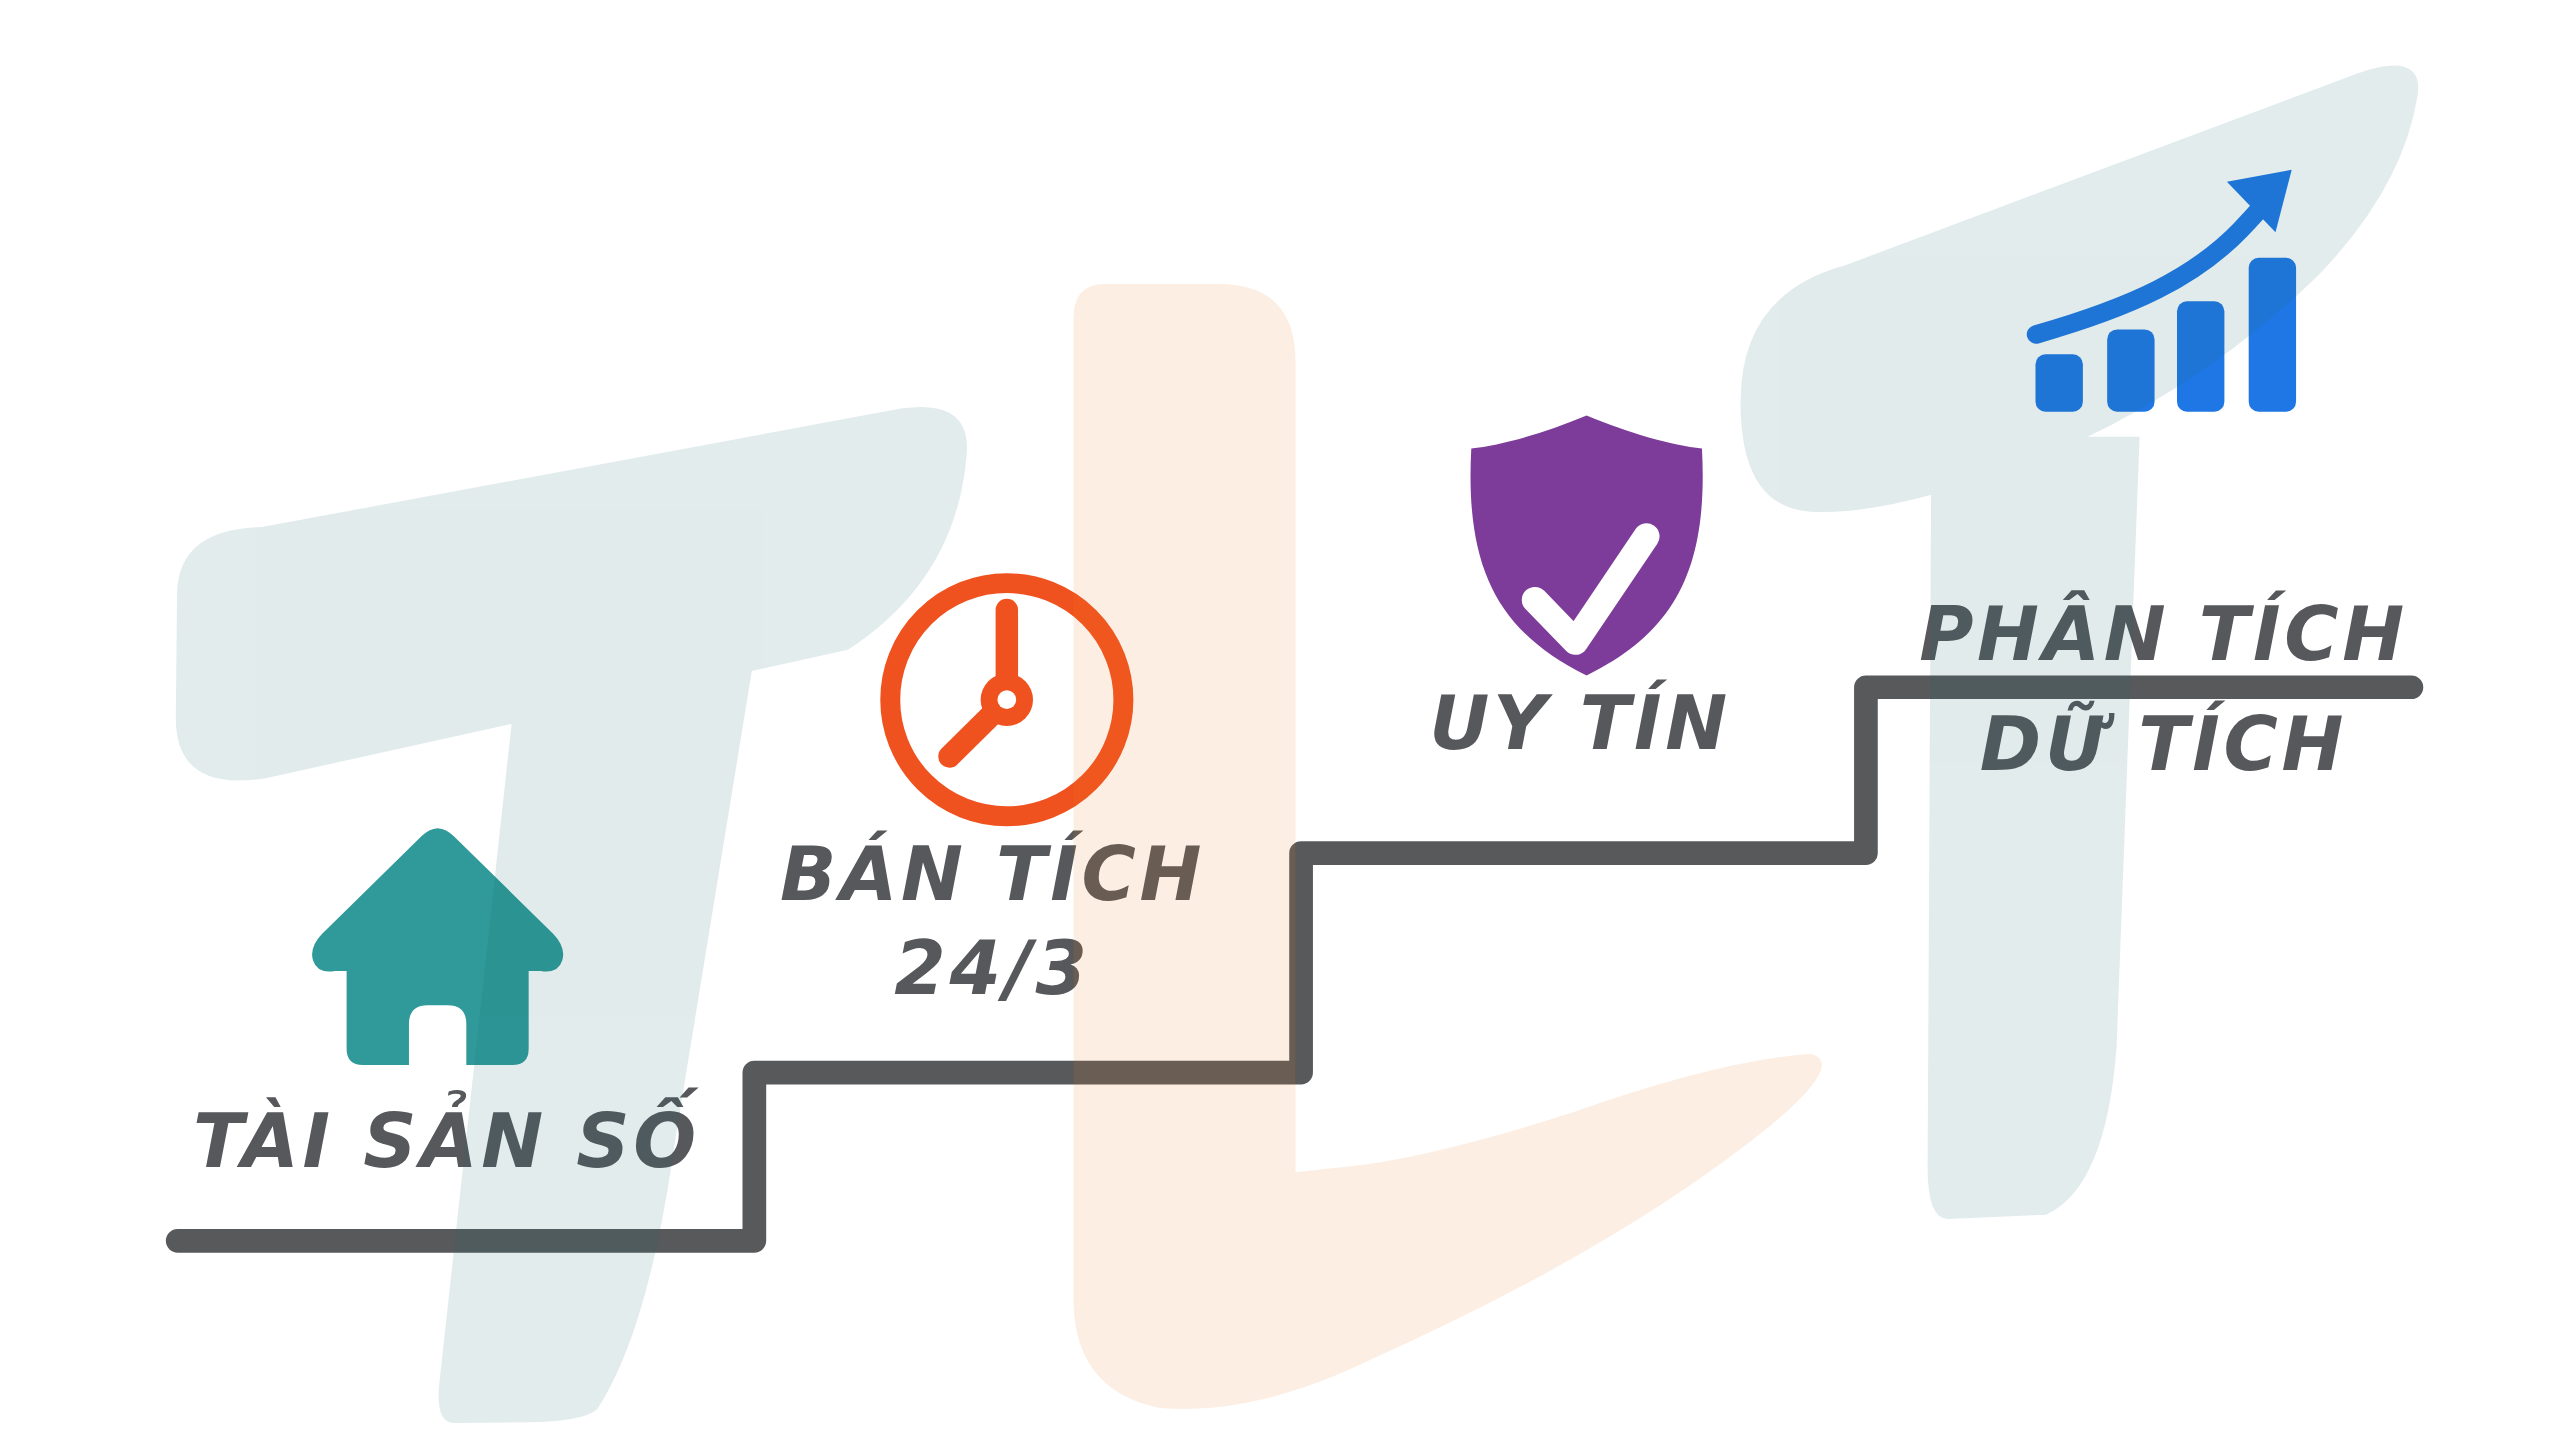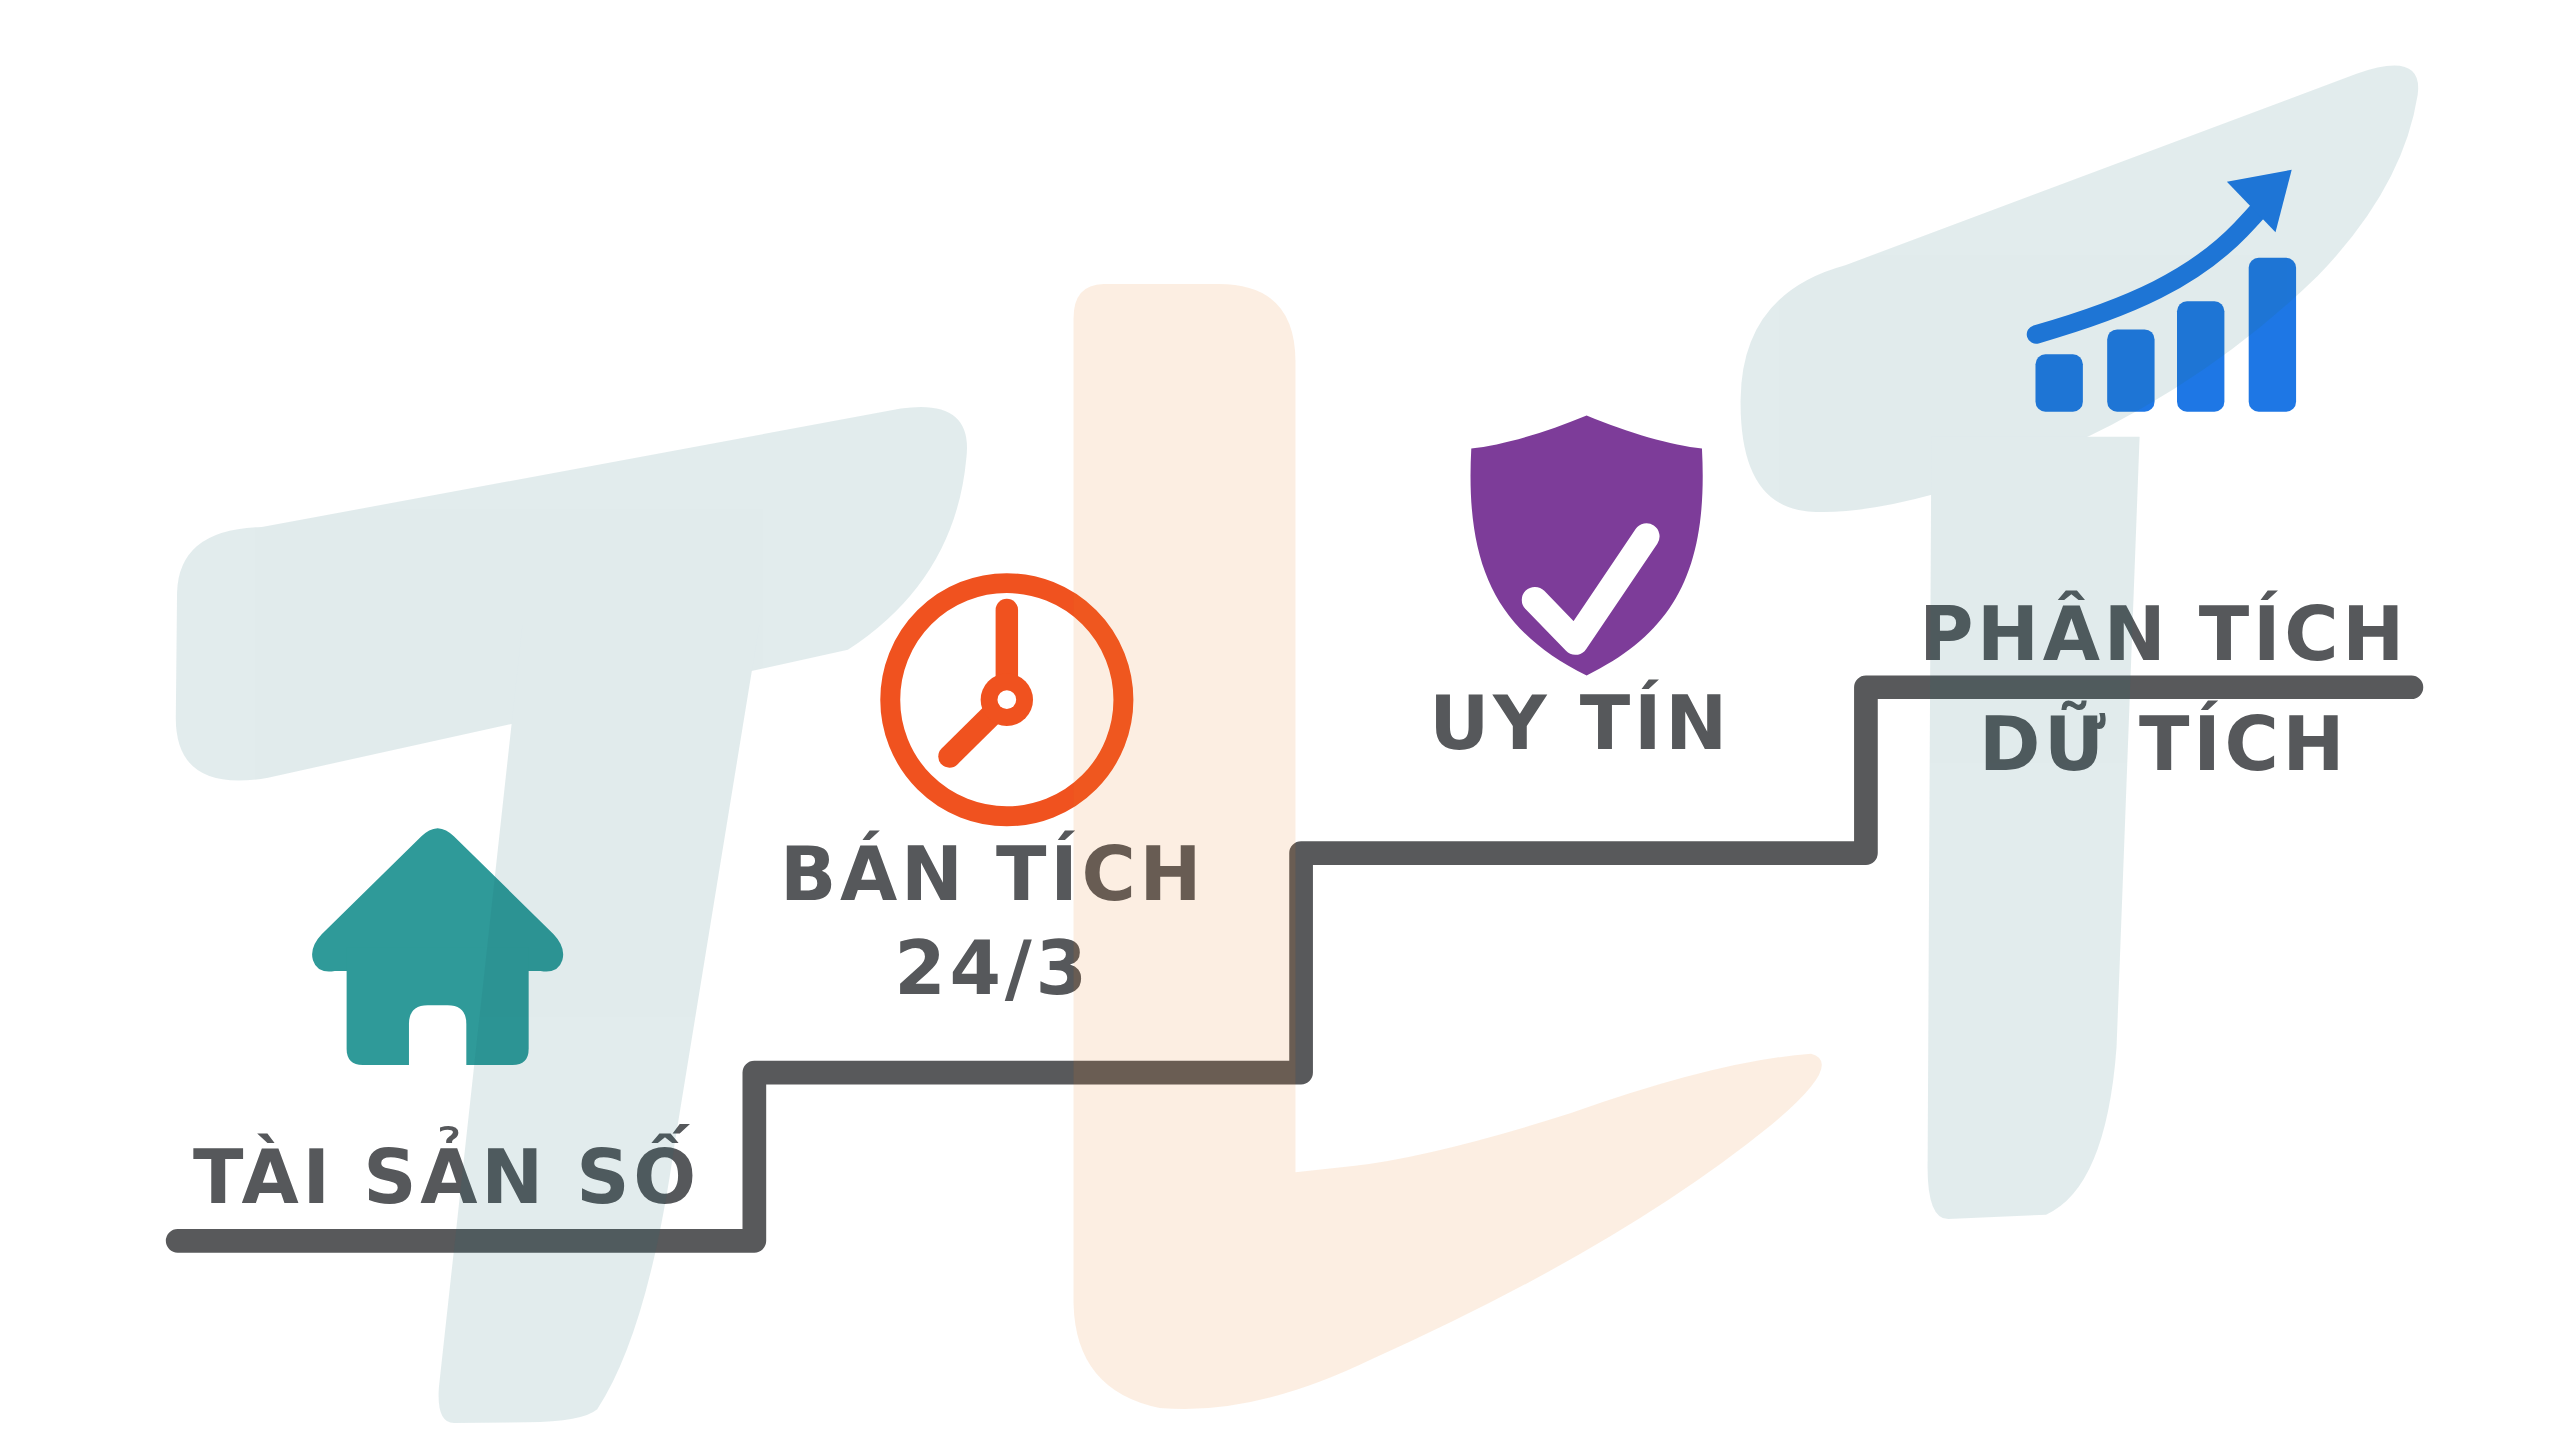--- a/index.html
+++ b/index.html
@@ -14,20 +14,21 @@
   .art{z-index:1;}
   .labels{z-index:3;}
   .watermark{z-index:5;pointer-events:none;}
   .step-label{
     position:absolute;
     font-weight:700;
     font-size:74px;
     letter-spacing:3.7px;
     text-align:center;
     white-space:nowrap;
+    font-style:italic;
   }
   .step-label span{display:block;}
   #label-tai-san-so{left:166px;top:1097px;width:561px;line-height:89px;}
   #label-ban-hang  {left:712px;top:827px;width:561px;line-height:94px;}
   #label-uy-tin    {left:1362px;top:679px;width:436px;line-height:89px;}
   #label-phan-tich {left:1883px;top:579px;width:561px;line-height:110px;}
 </style>
 </head>
 <body>
 
@@ -62,21 +63,21 @@
       <rect x="3265" y="568" width="76" height="92" rx="16" fill="#1E77E5"></rect>
       <rect x="3380" y="528" width="76" height="132" rx="16" fill="#1E77E5"></rect>
       <rect x="3492" y="483" width="76" height="177" rx="16" fill="#1E77E5"></rect>
       <rect x="3607" y="413" width="76" height="247" rx="16" fill="#1E77E5"></rect>
       <path d="M 3266 536 C 3420 492 3520 445 3594 368 C 3622 339 3640 318 3652 300" fill="none" stroke-width="30" stroke-linecap="round" stroke="#1E77E5"></path>
       <path d="M 3676 272 L 3572 291 L 3650 372 Z" stroke-width="14" stroke-linejoin="round" fill="#1E77E5"></path>
     </g>
   </svg>
 
   <div class="layer labels">
-    <div class="step-label" id="label-tai-san-so" style="color: rgb(86, 88, 91); margin-top: 36px;">
+    <div class="step-label" id="label-tai-san-so" style="color: rgb(86, 88, 91);">
       <span>TÀI SẢN SỐ</span>
     </div>
     <div class="step-label" id="label-ban-hang" style="color: rgb(86, 88, 91);">
       <span>BÁN TÍCH</span>
       <span>24/3</span>
     </div>
     <div class="step-label" id="label-uy-tin" style="color: rgb(86, 88, 91);">
       <span>UY TÍN</span>
     </div>
     <div class="step-label" id="label-phan-tich" style="color: rgb(86, 88, 91);">

